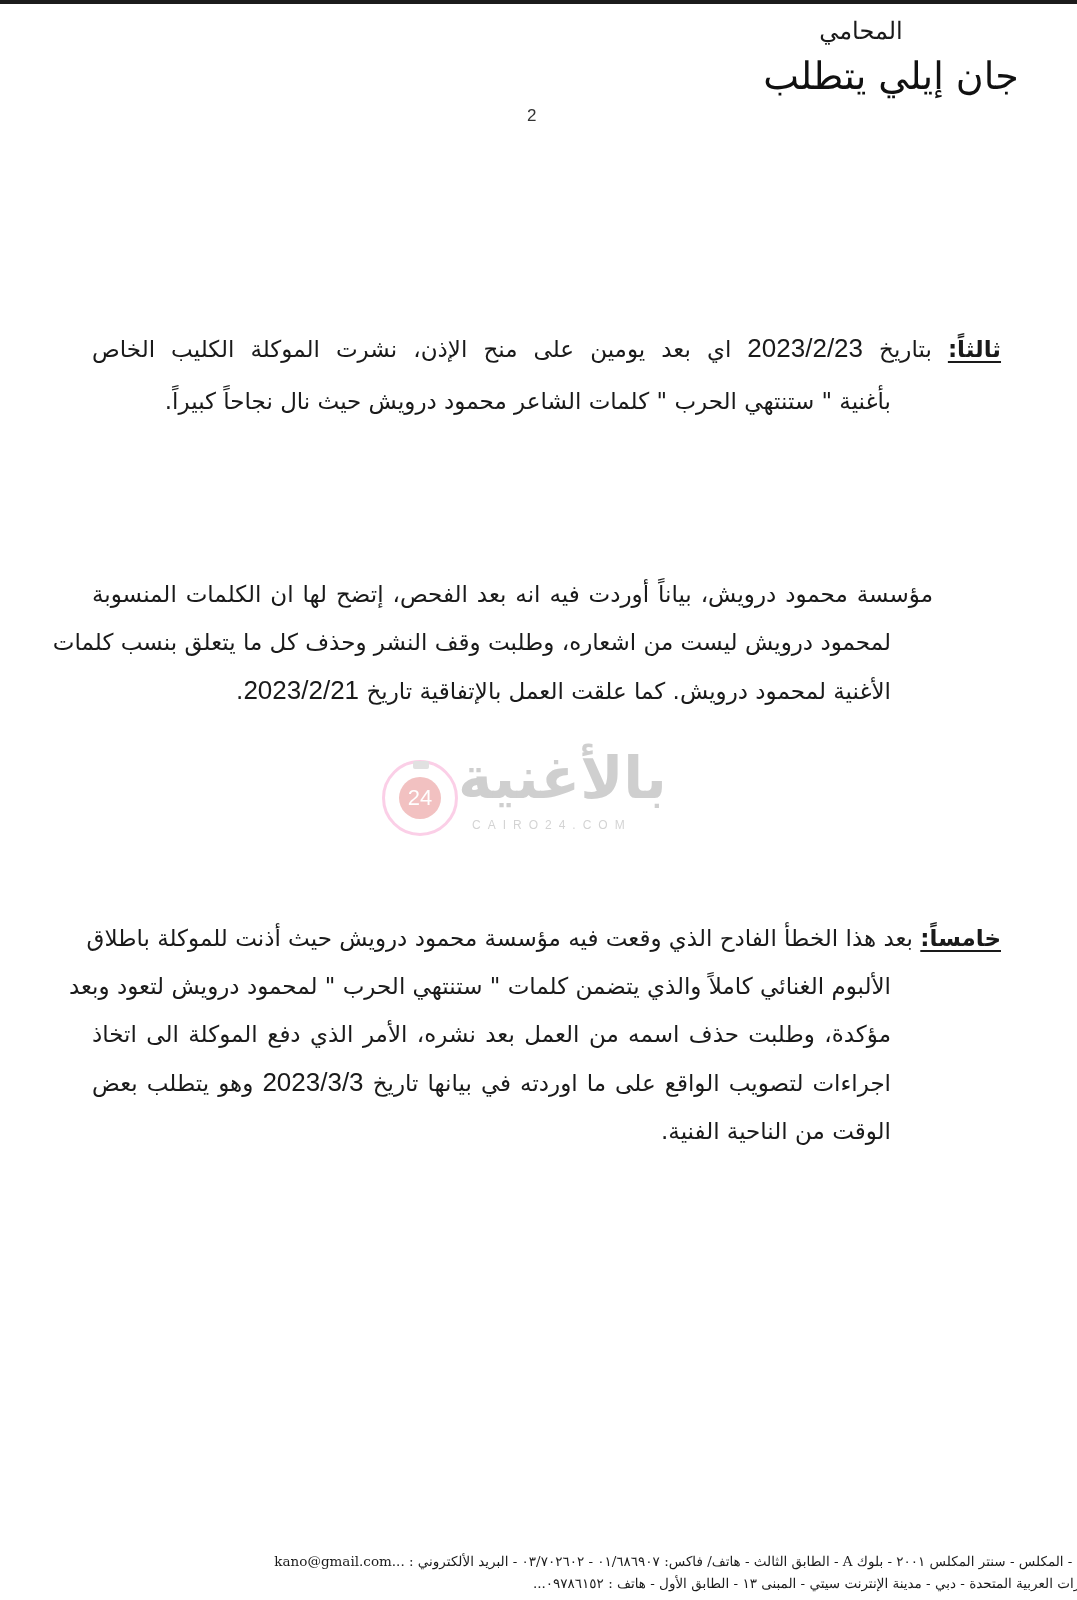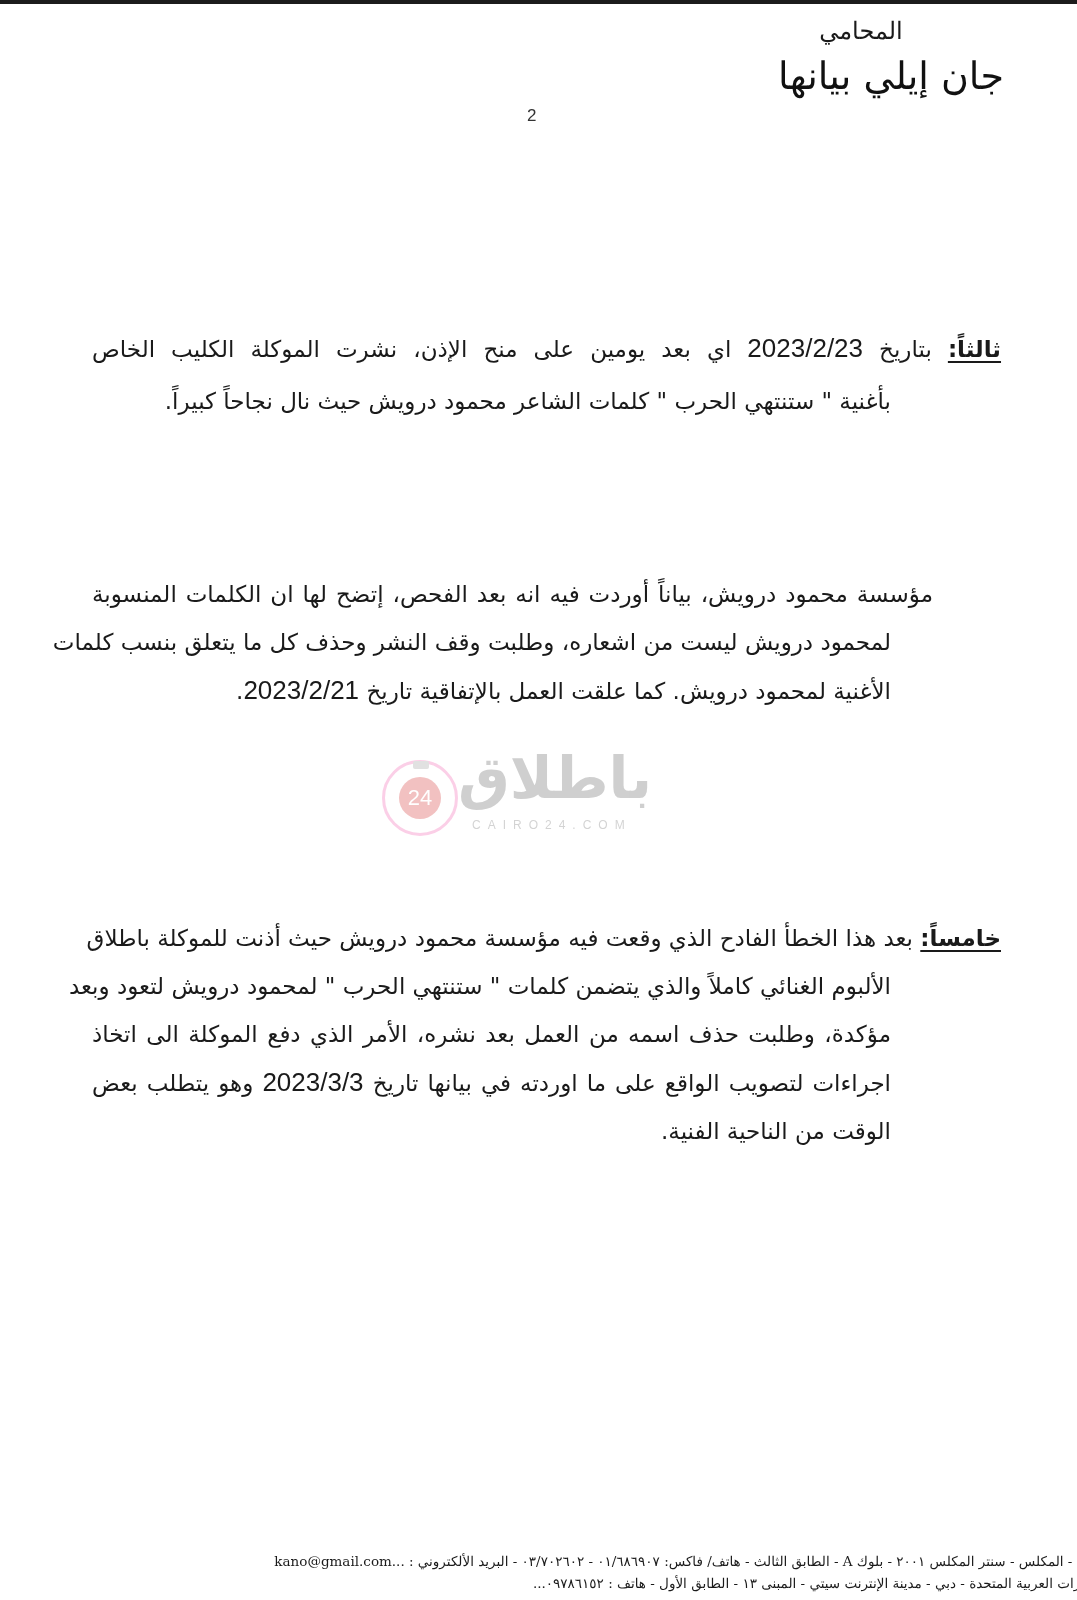--- a/index.html
+++ b/index.html
@@ -171,42 +171,42 @@
       margin-right: -26px;
     }
   </style>
 </head>
 <body>
 
 <div class="top-bar"></div>
 
 <div class="letterhead">
   <div class="letterhead-title">المحامي</div>
-  <div class="letterhead-name">جان إيلي بيانها</div>
+  <div class="letterhead-name">جان إيلي يتطلب</div>
 </div>
 
 <div class="page-number">2</div>
 
 <div class="para para-3">
   <span class="line"><span class="heading">ثالثاً:</span><span> بتاريخ </span><span class="date">2023/2/23</span><span> اي بعد يومين على منح الإذن، نشرت الموكلة الكليب الخاص</span></span>
   <span class="line last indent-line">بأغنية " ستنتهي الحرب " كلمات الشاعر محمود درويش حيث نال نجاحاً كبيراً.</span>
 </div>
 
 <div class="para para-4">
   <span class="line indent-line">مؤسسة محمود درويش، بياناً أوردت فيه انه بعد الفحص، إتضح لها ان الكلمات المنسوبة</span>
   <span class="line indent-line">لمحمود درويش ليست من اشعاره، وطلبت وقف النشر وحذف كل ما يتعلق بنسب كلمات</span>
   <span class="line last indent-line"><span>الأغنية لمحمود درويش. كما علقت العمل بالإتفاقية تاريخ </span><span class="date">2023/2/21</span><span>.</span></span>
 </div>
 
 <div class="watermark">
   <div class="wm-clock">
     <div class="wm-knob"></div>
     <div class="wm-clock-inner">24</div>
   </div>
-  <div class="wm-text">باطلاق</div>
+  <div class="wm-text">بالأغنية</div>
   <div class="wm-sub">CAIRO24.COM</div>
 </div>
 
 <div class="para para-5">
   <span class="line"><span class="heading">خامساً:</span><span> بعد هذا الخطأ الفادح الذي وقعت فيه مؤسسة محمود درويش حيث أذنت للموكلة باطلاق</span></span>
   <span class="line indent-line">الألبوم الغنائي كاملاً والذي يتضمن كلمات " ستنتهي الحرب " لمحمود درويش لتعود وبعد</span>
   <span class="line indent-line">مؤكدة، وطلبت حذف اسمه من العمل بعد نشره، الأمر الذي دفع الموكلة الى اتخاذ</span>
   <span class="line indent-line"><span>اجراءات لتصويب الواقع على ما اوردته في بيانها تاريخ </span><span class="date">2023/3/3</span><span> وهو يتطلب بعض</span></span>
   <span class="line last indent-line">الوقت من الناحية الفنية.</span>
 </div>

